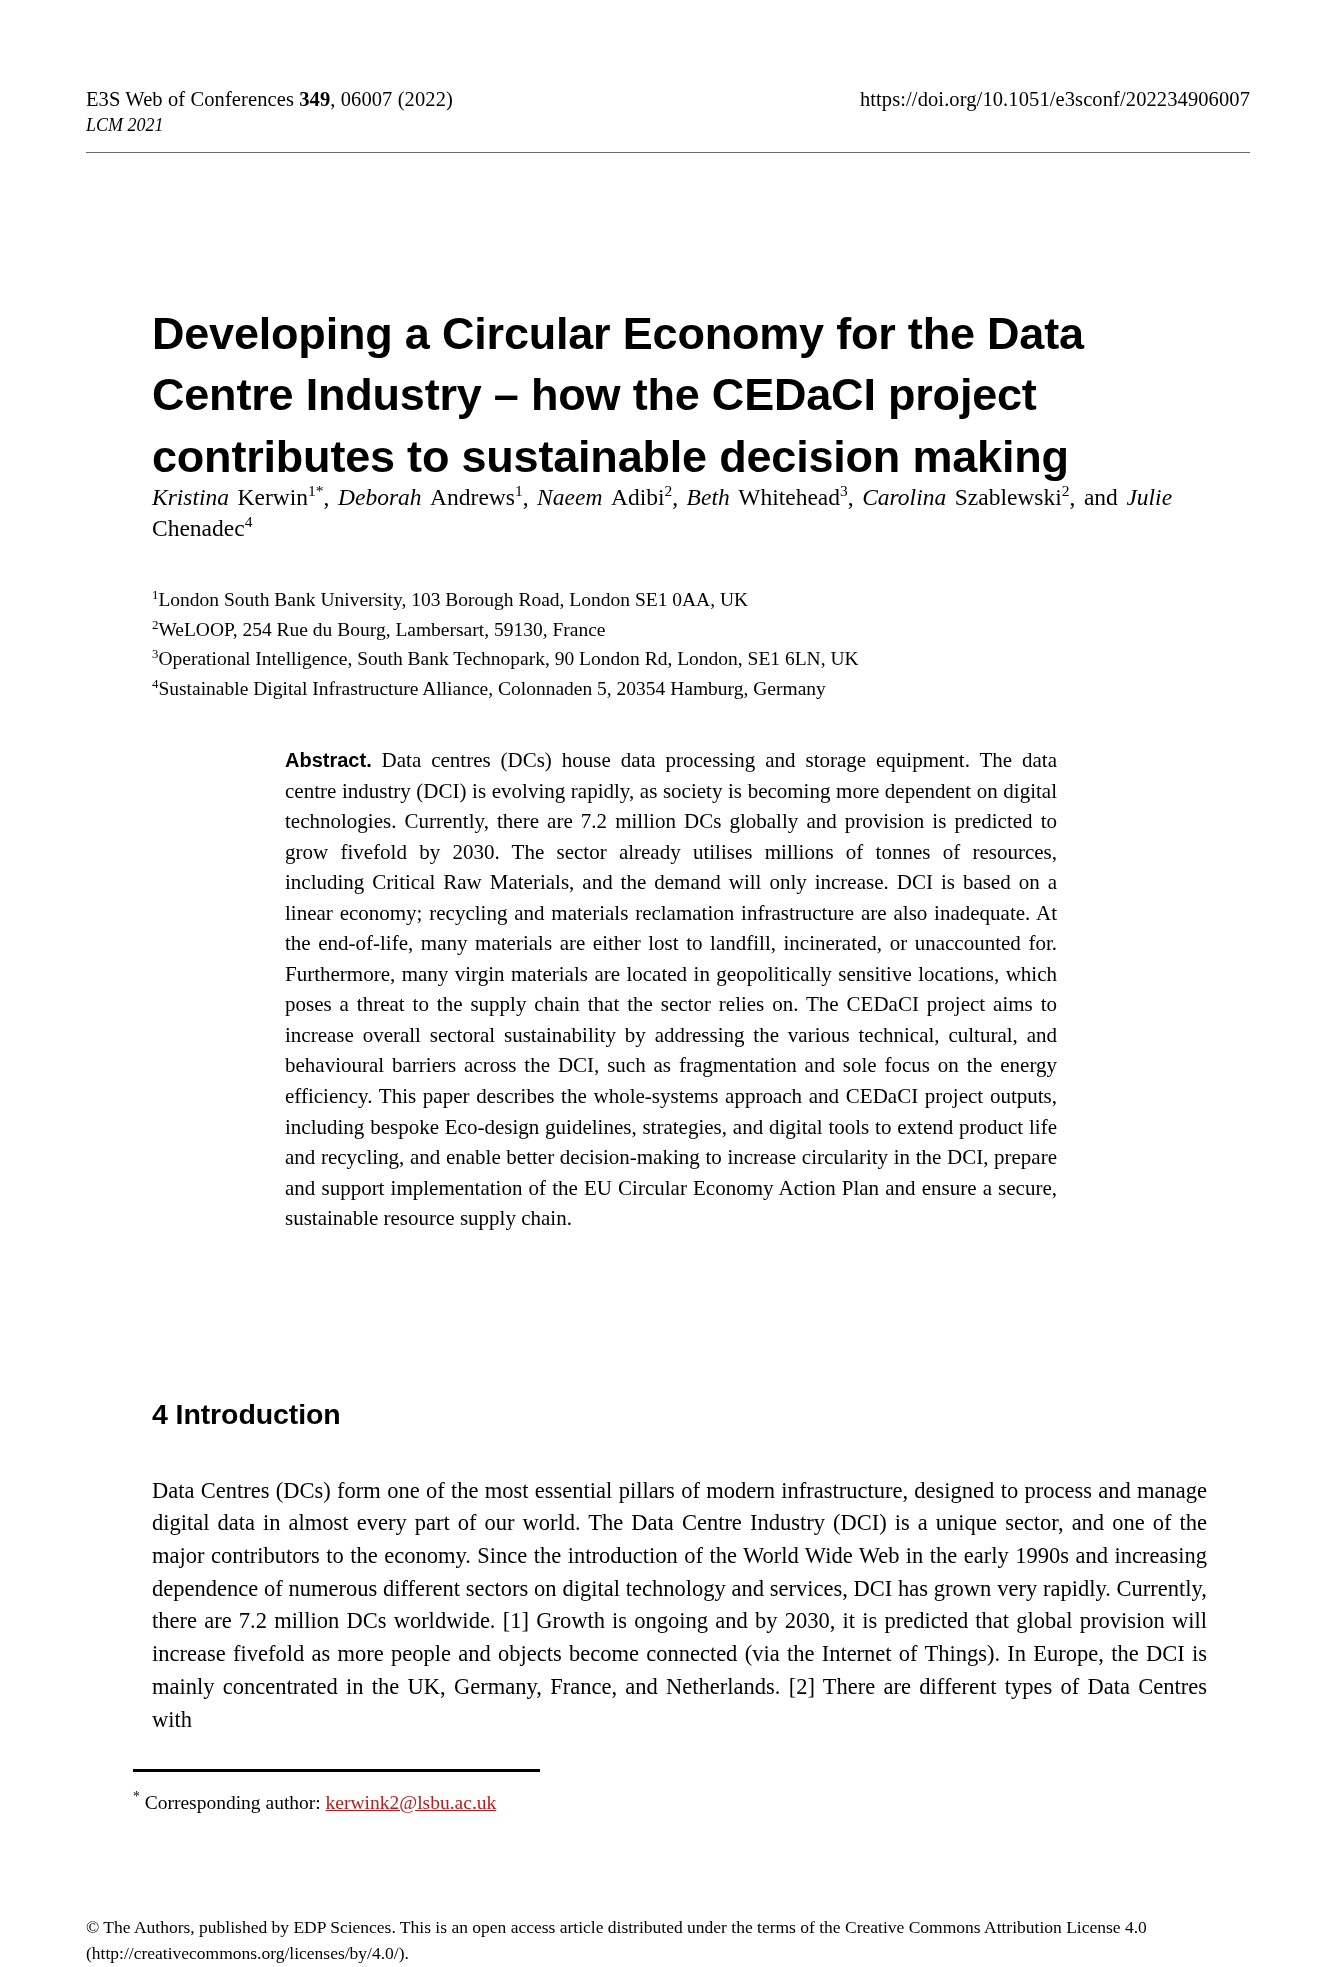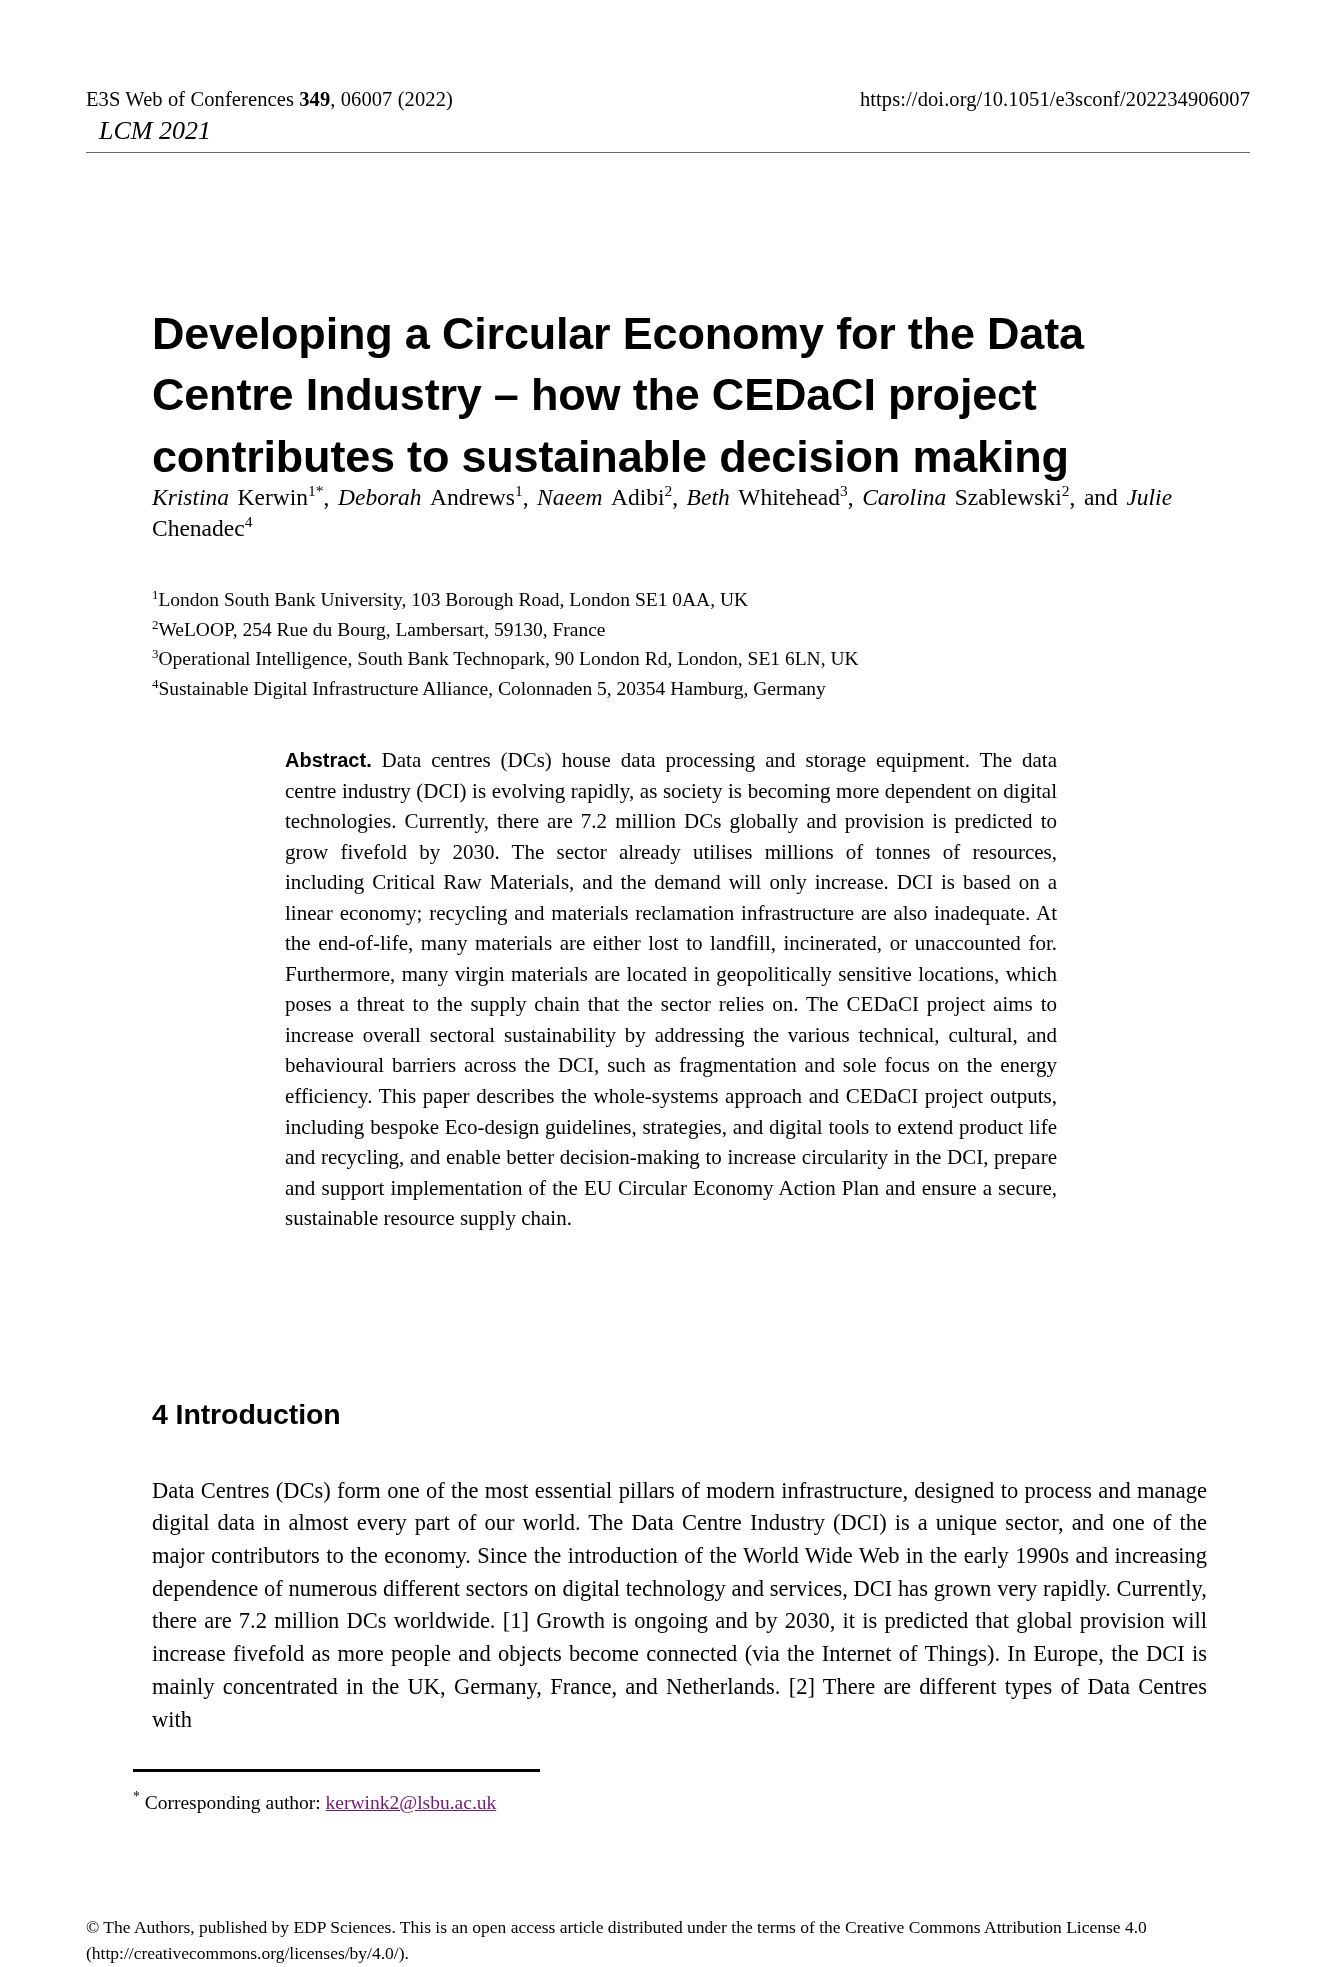--- a/index.html
+++ b/index.html
@@ -34,24 +34,23 @@
     align-items: flex-start;
     font-size: 20.5px;
     line-height: 1.30;
     letter-spacing: 0.1px;
   }
   .rh-left { white-space: nowrap; }
   .rh-right { white-space: nowrap; }
   .rh-vol { font-weight: bold; }
   .rh-conf {
     font-style: italic;
-    font-size: 26px;
+    font-size: 18px;
     line-height: 1.30;
     margin-top: 1px;
-    margin-left: 13px;
   }
   .rule-top {
     position: absolute;
     left: 86px;
     top: 152px;
     width: 1164px;
     height: 1px;
     background: #6b6b6b;
   }
 
@@ -142,21 +141,21 @@
   .footnote {
     position: absolute;
     left: 133px;
     top: 1787px;
     width: 900px;
     font-size: 19.5px;
     line-height: 1.4;
   }
   .footnote .star { vertical-align: super; font-size: 0.7em; }
   .mail {
-    color: #701a75;
+    color: #b91c1c;
   }
 
   
   .copyright {
     position: absolute;
     left: 86px;
     top: 1872px;
     width: 1165px;
     font-size: 17.5px;
     line-height: 1.48;

